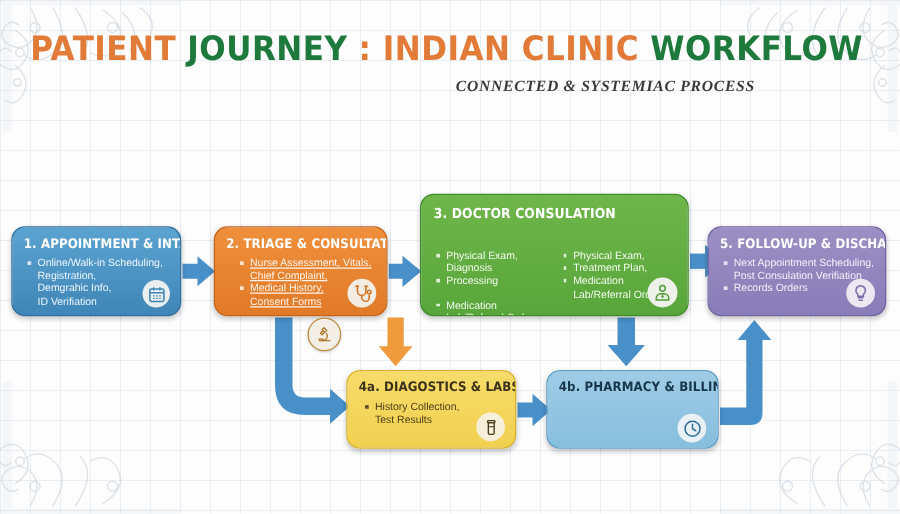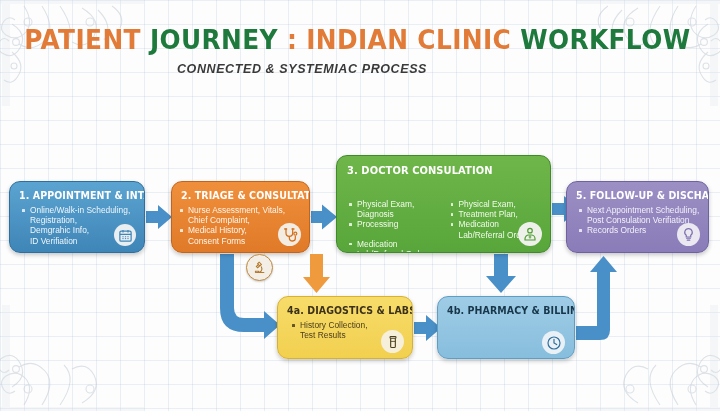--- a/index.html
+++ b/index.html
@@ -17,34 +17,34 @@
   }
   
   .orn{position:absolute;width:150px;height:110px;opacity:.55;pointer-events:none;}
   .orn svg{width:100%;height:100%;display:block;}
   .orn.tl{top:-4px;left:-6px;}
   .orn.tr{top:-4px;right:-6px;transform:scaleX(-1);}
   .orn.bl{bottom:-4px;left:-6px;transform:scaleY(-1);}
   .orn.br{bottom:-4px;right:-6px;transform:scale(-1,-1);}
 
   
-  #header{position:absolute;top:26px;left:0;width:604px;text-align:center;}
+  #header{position:absolute;top:26px;left:0;width:604px;text-align:right;}
   #title{
     font-family:"DejaVu Sans",sans-serif;
     font-weight:bold;font-size:27px;letter-spacing:.4px;
     line-height:1;white-space:nowrap;
     transform:scaleX(.92);
   }
   #title span{display:inline;}
   .t-or{color:#E17B37;}
   .t-gr{color:#1E7A3C;}
   #subtitle{
     margin-top:9px;font-style:italic;font-weight:bold;
     font-size:12.5px;color:#3a3a3a;letter-spacing:.6px;
-    font-family:Liberation Sans, sans-serif;
+    font-family:Liberation Serif, serif;
   }
 
   
   #wires{position:absolute;inset:0;}
   #wires svg{position:absolute;inset:0;width:720px;height:411px;}
 
   
   .box{
     position:absolute;border-radius:11px;
     box-sizing:border-box;
@@ -79,21 +79,21 @@
     border:1.6px solid #2e6f9e;}
   #box1 .bh{color:#fff;position:absolute;left:9px;top:7px;}
   #box1 ul{position:absolute;left:12px;top:23px;width:110px;color:#eef6fb;}
   #box1 .ico{right:8px;bottom:6px;width:22px;height:22px;background:#e9eef0;color:#3f86b8;}
 
   
   #box2{left:171px;top:181px;width:139px;height:72px;
     background:linear-gradient(180deg,#ef8f3c 0%,#e07a28 100%);
     border:1.6px solid #c4641a;}
   #box2 .bh{color:#fff;position:absolute;left:9px;top:7px;}
-  #box2 ul{position:absolute;left:8px;top:23px;width:112px;color:#fff4e9;}
+  #box2 ul{position:absolute;left:20px;top:23px;width:112px;color:#fff4e9;text-decoration:underline;}
   #box2 .ico{right:8px;bottom:6px;width:23px;height:23px;background:#f3ece2;color:#d4711f;}
 
   
   #box3{left:336px;top:155px;width:215px;height:98px;
     background:linear-gradient(180deg,#6fb64a 0%,#58a63b 100%);
     border:1.6px solid #3f8a29;}
   #box3 .bh{color:#fff;position:absolute;left:10px;top:8px;font-size:11px;}
   #box3 .cols{position:absolute;left:12px;top:43px;right:8px;display:flex;gap:10px;}
   #box3 .col{width:96px;color:#f2fbec;}
   #box3 .col .sp{height:9px;}

